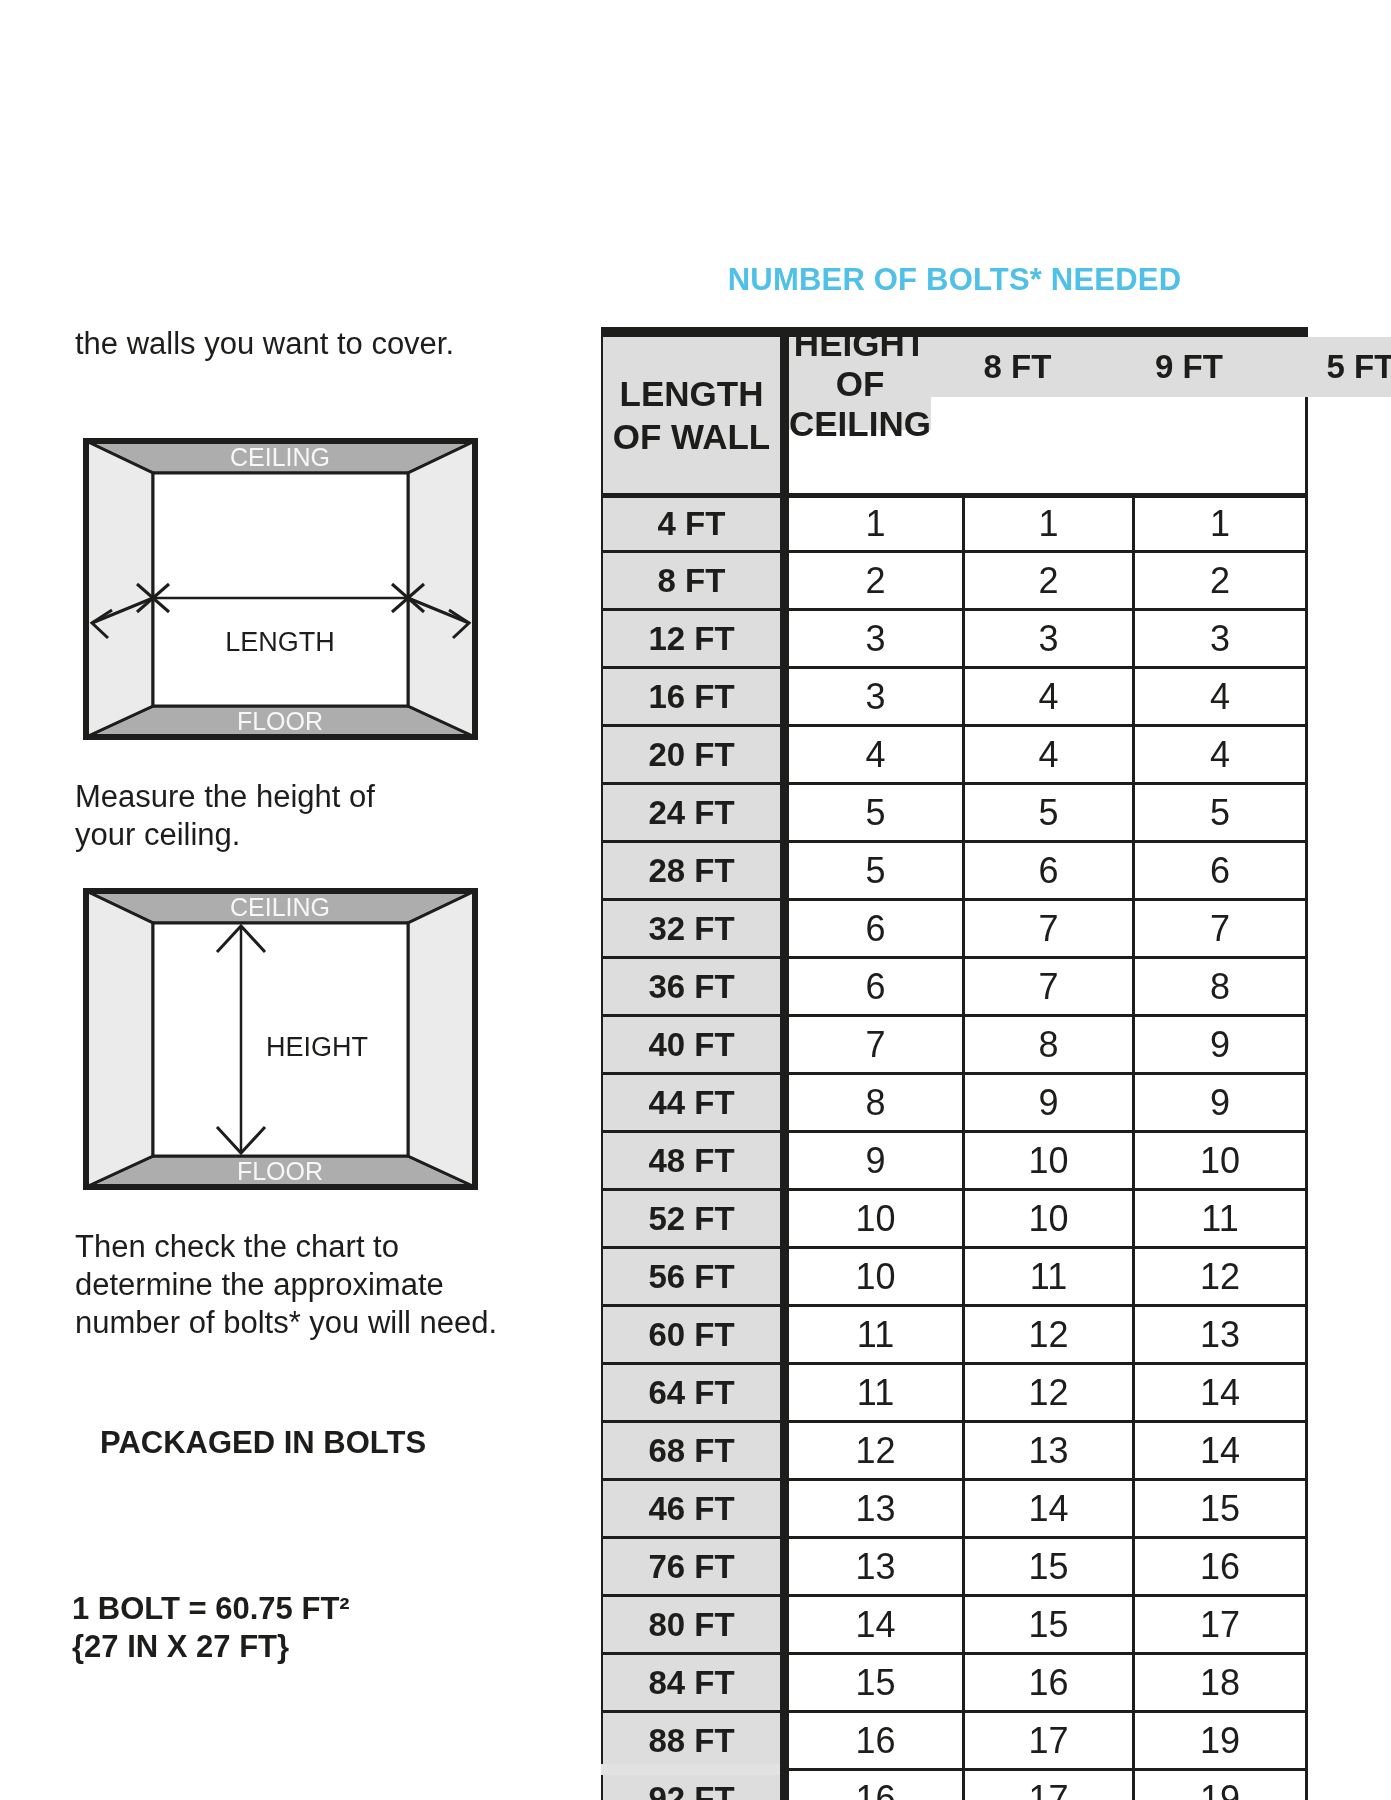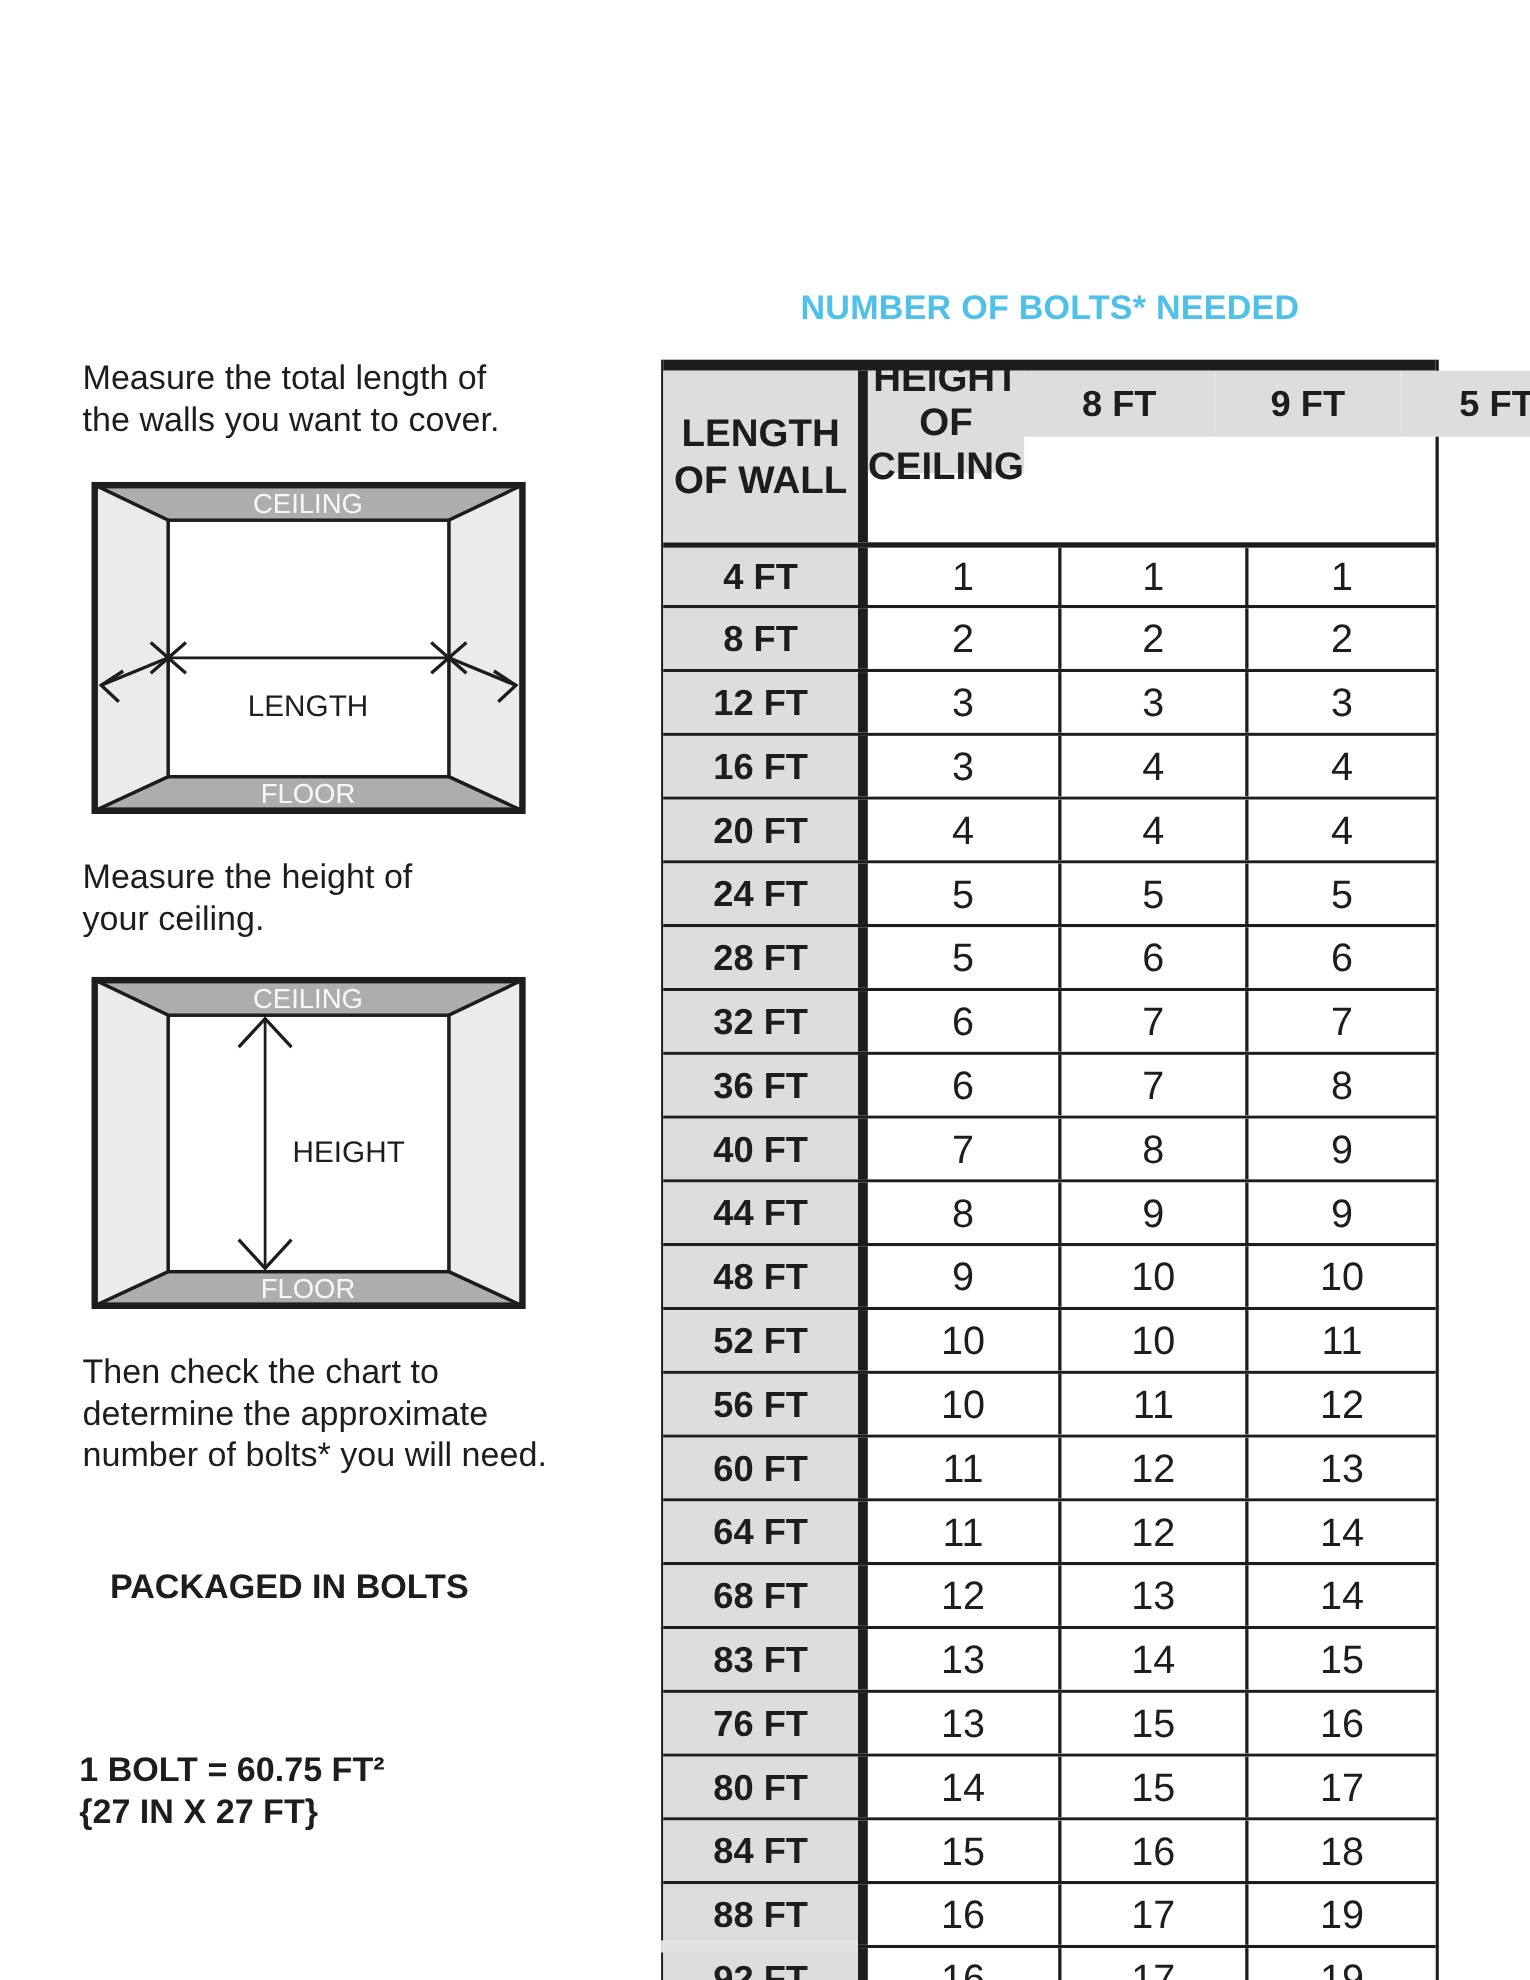--- a/index.html
+++ b/index.html
@@ -60,21 +60,20 @@
   svg text { font-family:"Liberation Sans","DejaVu Sans",sans-serif; }
 </style>
 </head>
 <body>
 
 <div id="canvas">
 
 
 
   <div class="abs body-text" id="step1-text">
-    <div>Measure the total length of</div>
     <div>the walls you want to cover.</div>
   </div>
 
   <div class="abs diagram" id="diagram-length">
     <svg width="395" height="302" viewBox="0 0 395 302">
       <polygon points="3,3 392,3 325,35 70,35" fill="#adadad" stroke="#1d1d1b" stroke-width="3"></polygon>
       <polygon points="3,299 70,268 325,268 392,299" fill="#adadad" stroke="#1d1d1b" stroke-width="3"></polygon>
       <polygon points="3,3 70,35 70,268 3,299" fill="#ebebeb" stroke="#1d1d1b" stroke-width="3"></polygon>
       <polygon points="392,3 325,35 325,268 392,299" fill="#ebebeb" stroke="#1d1d1b" stroke-width="3"></polygon>
       <rect x="70" y="35" width="255" height="233" fill="#ffffff" stroke="#1d1d1b" stroke-width="3"></rect>
@@ -291,21 +290,21 @@
 
         <div class="trow">
           <div class="cell gray tlabel">68 FT</div>
           <div class="vdivider"></div>
           <div class="cell tcell c8">12</div>
           <div class="cell tcell c9">13</div>
           <div class="cell tcell c10">14</div>
         </div>
 
         <div class="trow">
-          <div class="cell gray tlabel">83 FT</div>
+          <div class="cell gray tlabel">46 FT</div>
           <div class="vdivider"></div>
           <div class="cell tcell c8">13</div>
           <div class="cell tcell c9">14</div>
           <div class="cell tcell c10">15</div>
         </div>
 
         <div class="trow">
           <div class="cell gray tlabel">76 FT</div>
           <div class="vdivider"></div>
           <div class="cell tcell c8">13</div>

